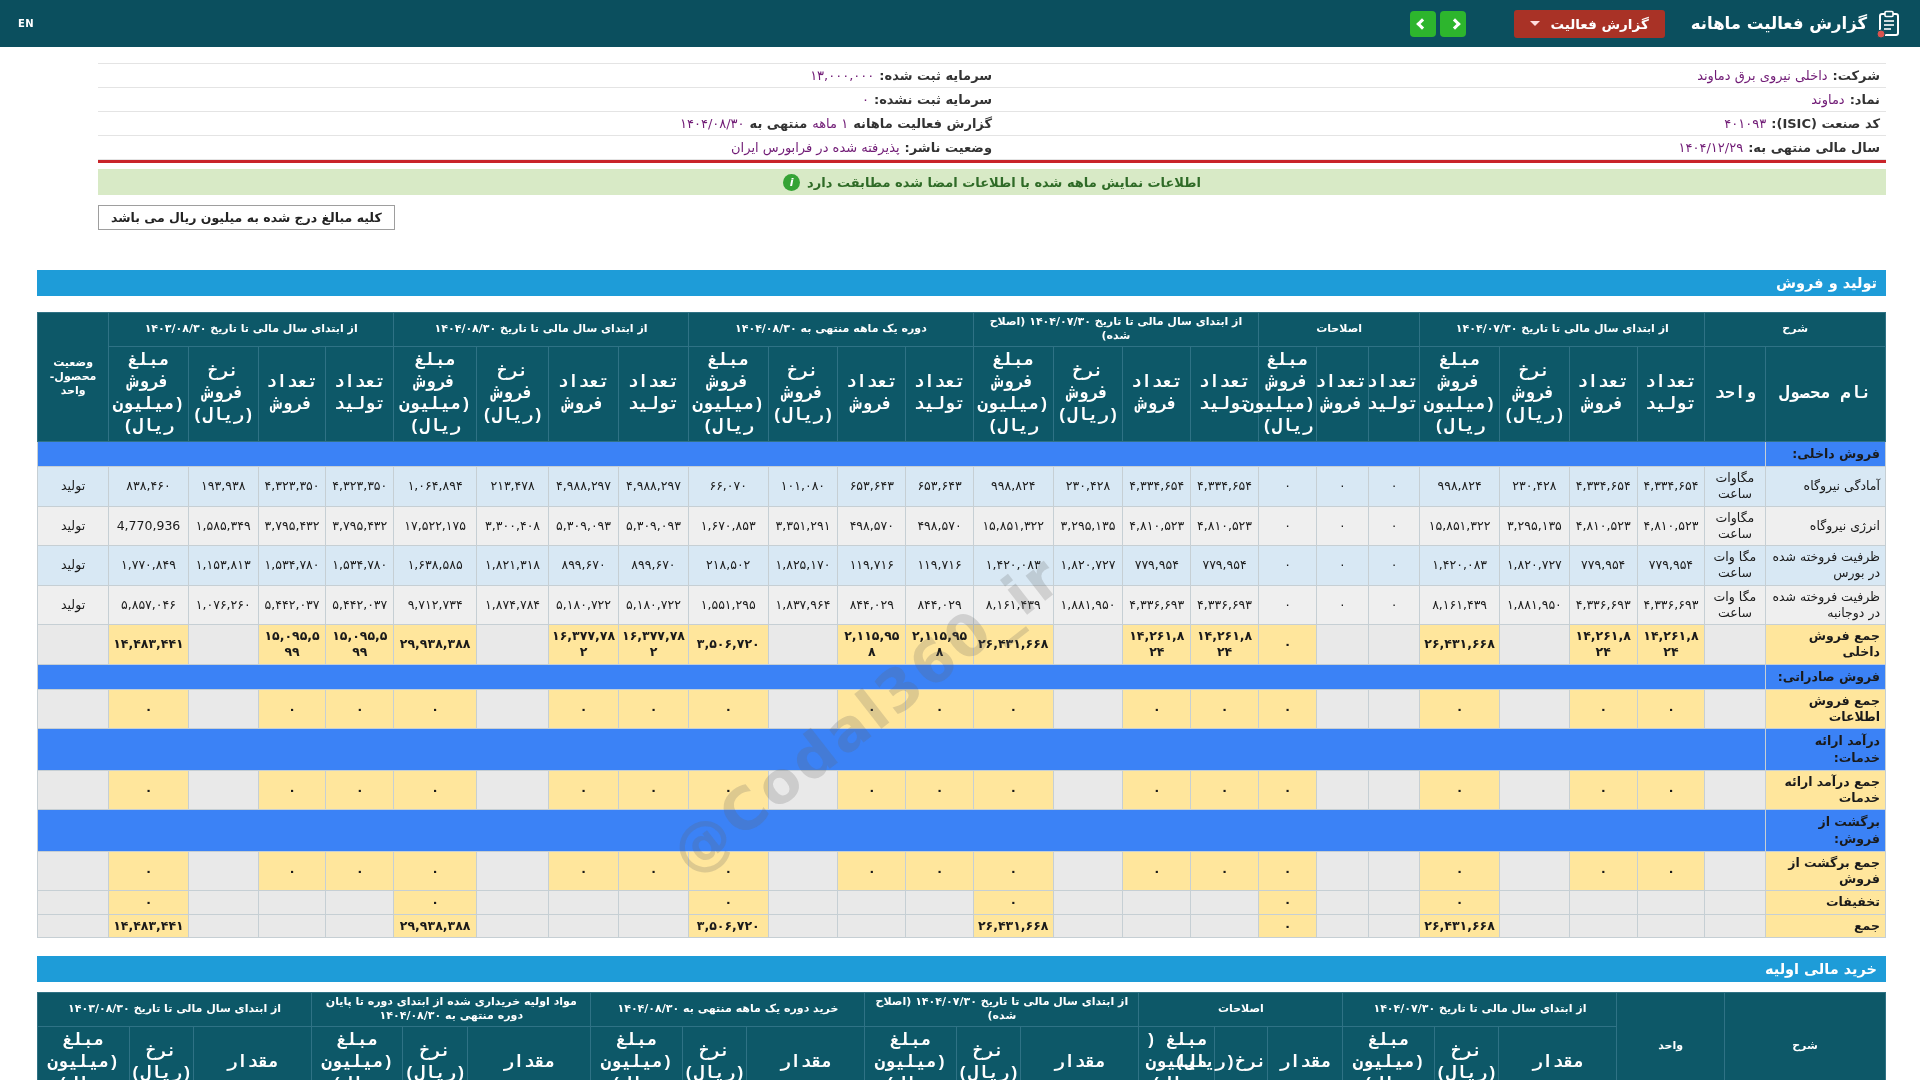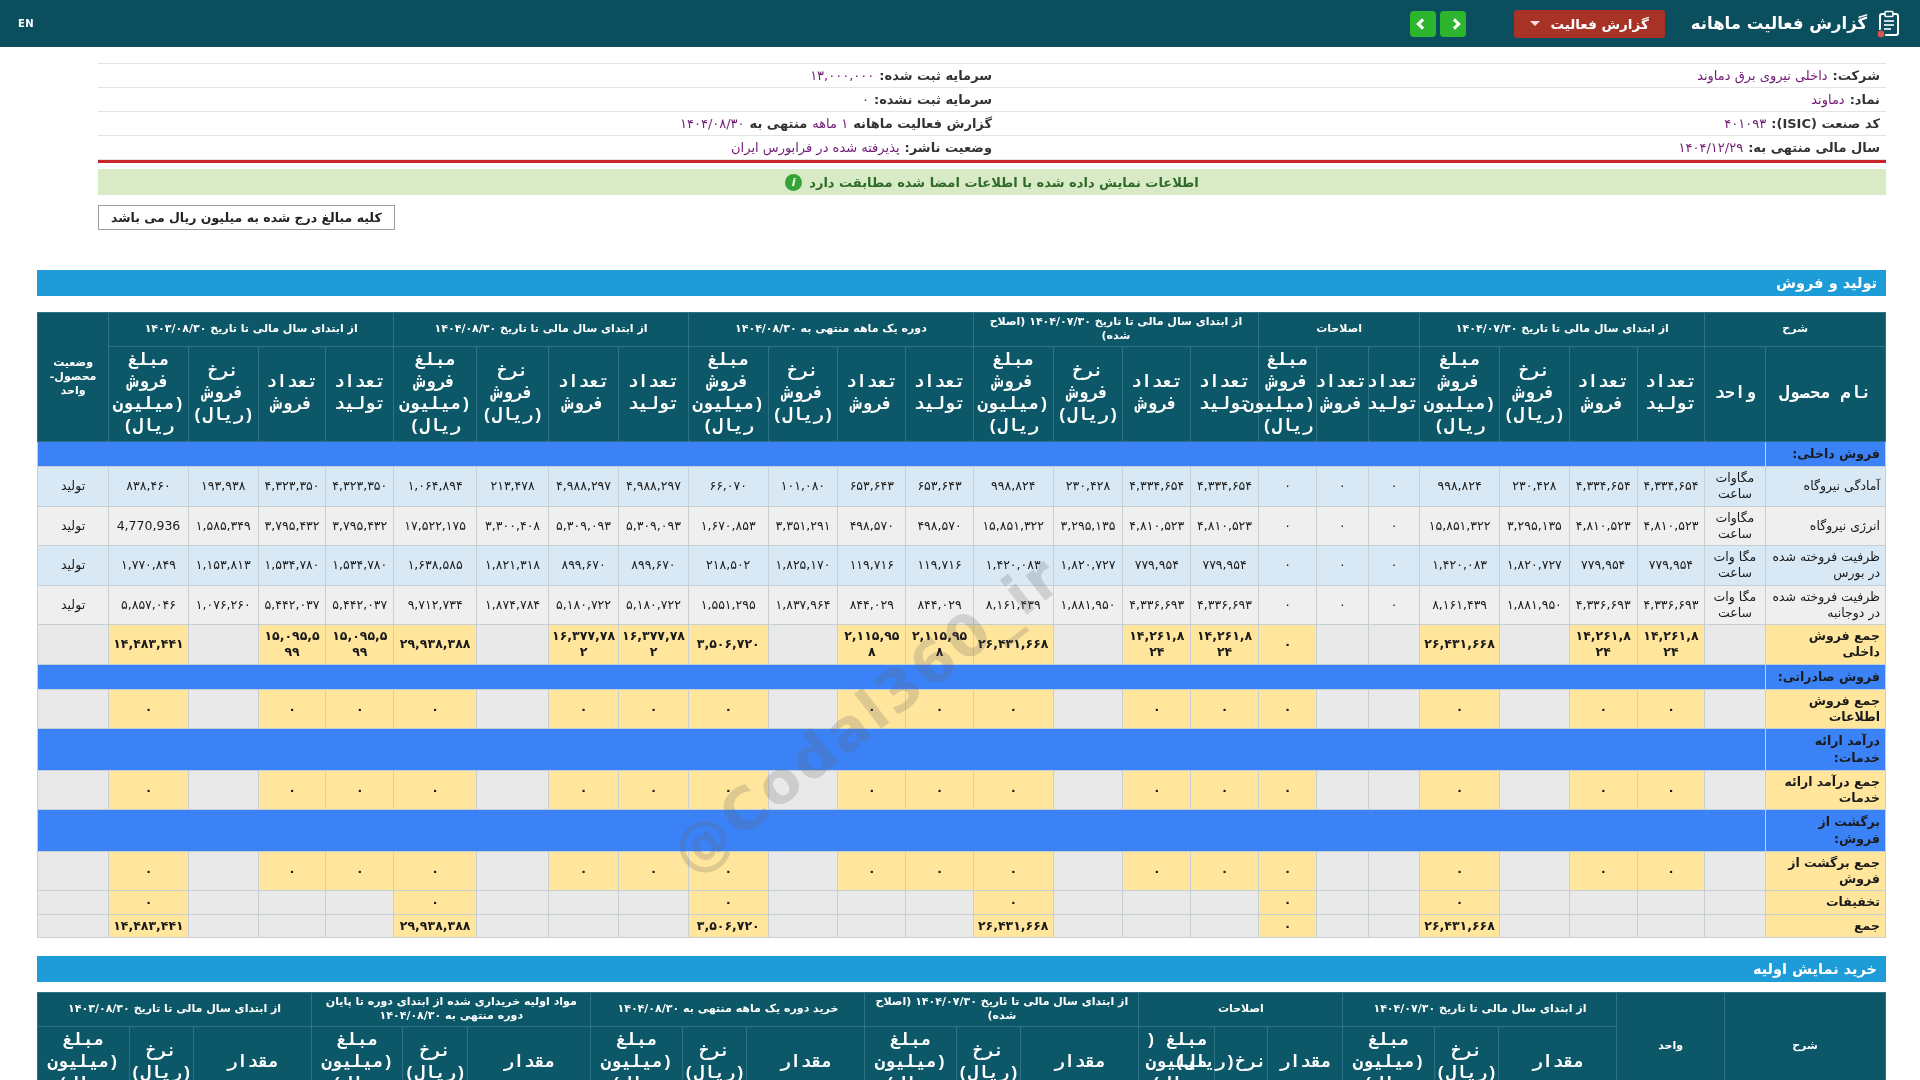--- a/index.html
+++ b/index.html
@@ -142,21 +142,21 @@
             <span class="info-value">۱۴۰۴/۱۲/۲۹</span>
           </div>
           <div class="info-half">
             <span class="info-label">وضعیت ناشر:</span>
             <span class="info-value">پذیرفته شده در فرابورس ایران</span>
           </div>
         </div>
       </div>
 
     <div class="notice">
-      <span>اطلاعات نمایش داده شده با اطلاعات امضا شده مطابقت دارد</span>
+      <span>اطلاعات نمایش ماهه شده با اطلاعات امضا شده مطابقت دارد</span>
       <span class="info-ico">i</span>
     </div>
 
     <div class="amounts-note">کلیه مبالغ درج شده به میلیون ریال می باشد</div>
 
     <section>
       <div class="bluebar">تولید و فروش</div>
       <div class="tbl-wrap">
           <table class="rpt">
             <colgroup>
@@ -522,21 +522,21 @@
                 <td class="empty"></td>
                 <td class="filled">۱۴,۴۸۳,۴۴۱</td>
                 <td class="empty"></td>
               </tr>
             </tbody>
           </table>
         </div>
     </section>
 
     <section>
-      <div class="bluebar b2">خرید نمایش اولیه</div>
+      <div class="bluebar b2">خرید مالی اولیه</div>
       <div class="tbl-wrap m2">
           <table class="rpt">
             <colgroup>
               <col style="width: 150px;">
               <col style="width: 100px;">
               <col style="width: 110px;">
               <col style="width: 60px;">
               <col style="width: 85px;">
               <col style="width: 70px;">
               <col style="width: 50px;">

